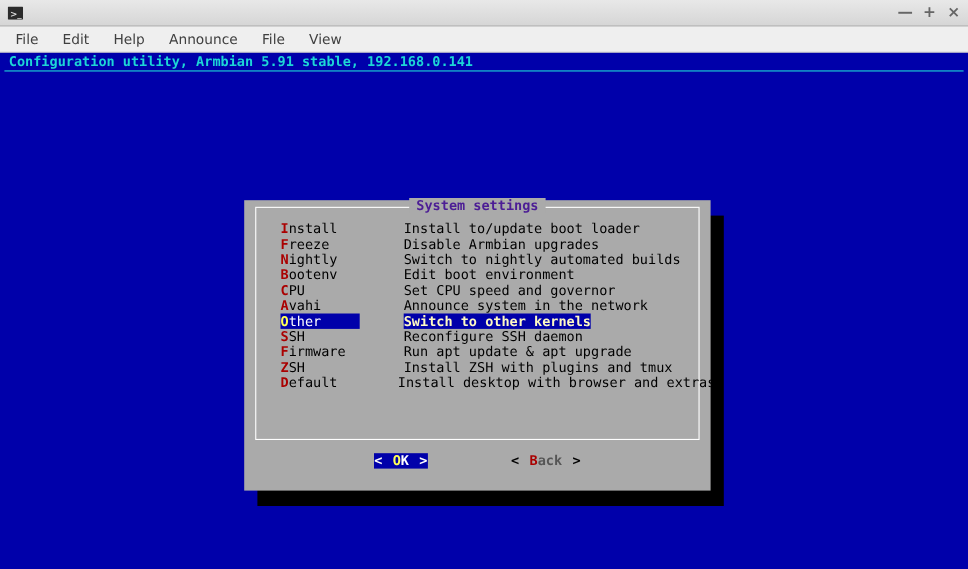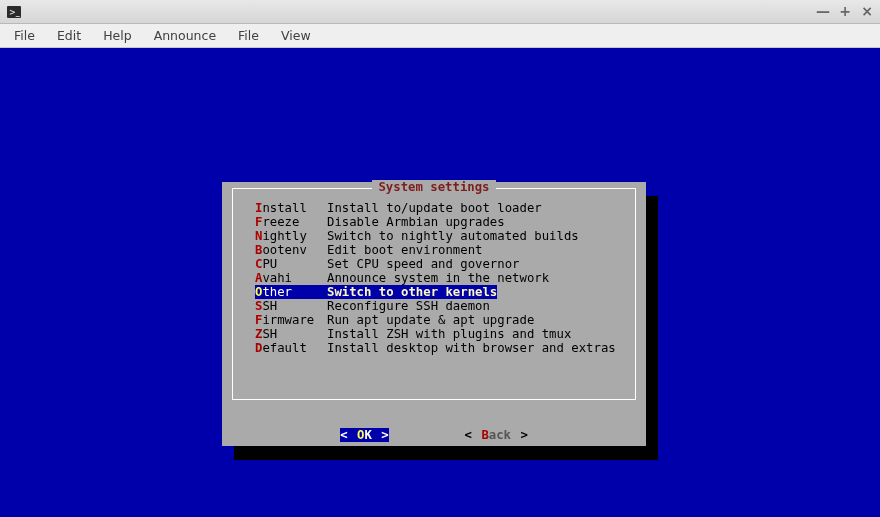--- a/index.html
+++ b/index.html
@@ -75,40 +75,40 @@
     padding: 6px 6px 6px 6px;
     height: 212px;
   }
   .box-title {
     position: absolute;
     top: -9px; left: 0; right: 0;
     text-align: center;
   }
   .box-title span {
     background: #aaaaaa;
-    color: #7f1d1d;
+    color: #4c1d95;
     padding: 0 6px;
     font-weight: bold;
   }
   .menu-list {
     padding-top: 6px;
     line-height: 14px;
     white-space: pre;
   }
-  .row { display: flex; height: 14px; padding-left: 16px; }
+  .row { display: flex; height: 14px; padding-left: 16px; gap: 40px; }
   .row .name-col { width: 72px; }
   .row .hk { color: #aa0000; font-weight: bold; }
   .row .desc { color: #000; }
   .row.sel { }
   .row.sel .name-col { background: #0000aa; color: #fff; }
   .row.sel .name-col .hk { color: #ffff55; }
   .row.sel .desc span.seltext { background: #0000aa; color: #fef9c3; font-weight: bold; }
   .buttons {
     display: flex; justify-content: center; gap: 76px;
-    margin-top: 28px;
+    margin-top: 12px;
     font-weight: bold;
   }
   .btn { display: inline-block; }
   .btn .angle { color: #000; }
   .btn .label { padding: 0 2px; }
   .btn.ok { background: #0000aa; }
   .btn.ok .angle { color: #fff; }
   .btn.ok .label { color: #fff; }
   .btn.ok .hk { color: #ffff55; }
   .btn.back { color: #555; }
@@ -134,20 +134,21 @@
 <div class="menubar">
   <div class="menu-item">File</div>
   <div class="menu-item">Edit</div>
   <div class="menu-item">Help</div>
   <div class="menu-item">Announce</div>
   <div class="menu-item">File</div>
   <div class="menu-item">View</div>
 </div>
 
 <div class="terminal">
+  <div class="config-header">Configuration utility, Armbian 5.91 stable, 192.168.0.141</div>
 
   <div class="dialog-shadow"></div>
   <div class="dialog">
     <div class="inner-box">
       <div class="box-title"><span>System settings</span></div>
       <div class="menu-list" id="menu-list"><div class="row"><span class="name-col"><span class="hk">I</span><span>nstall  </span></span><span class="desc">Install to/update boot loader</span></div><div class="row"><span class="name-col"><span class="hk">F</span><span>reeze   </span></span><span class="desc">Disable Armbian upgrades</span></div><div class="row"><span class="name-col"><span class="hk">N</span><span>ightly  </span></span><span class="desc">Switch to nightly automated builds</span></div><div class="row"><span class="name-col"><span class="hk">B</span><span>ootenv  </span></span><span class="desc">Edit boot environment</span></div><div class="row"><span class="name-col"><span class="hk">C</span><span>PU      </span></span><span class="desc">Set CPU speed and governor</span></div><div class="row"><span class="name-col"><span class="hk">A</span><span>vahi    </span></span><span class="desc">Announce system in the network</span></div><div class="row sel"><span class="name-col"><span class="hk">O</span><span>ther    </span></span><span class="desc"><span class="seltext">Switch to other kernels</span></span></div><div class="row"><span class="name-col"><span class="hk">S</span><span>SH      </span></span><span class="desc">Reconfigure SSH daemon</span></div><div class="row"><span class="name-col"><span class="hk">F</span><span>irmware </span></span><span class="desc">Run apt update &amp; apt upgrade</span></div><div class="row"><span class="name-col"><span class="hk">Z</span><span>SH      </span></span><span class="desc">Install ZSH with plugins and tmux</span></div><div class="row"><span class="name-col"><span class="hk">D</span><span>efault  </span></span><span class="desc">Install desktop with browser and extras</span></div></div>
     </div>
     <div class="buttons">
       <span class="btn ok"><span class="angle">&lt;</span><span class="label">&nbsp;<span class="hk">O</span><span>K</span>&nbsp;</span><span class="angle">&gt;</span></span>
       <span class="btn back"><span class="angle">&lt;</span><span class="label">&nbsp;<span class="hk">B</span><span>ack</span>&nbsp;</span><span class="angle">&gt;</span></span>

